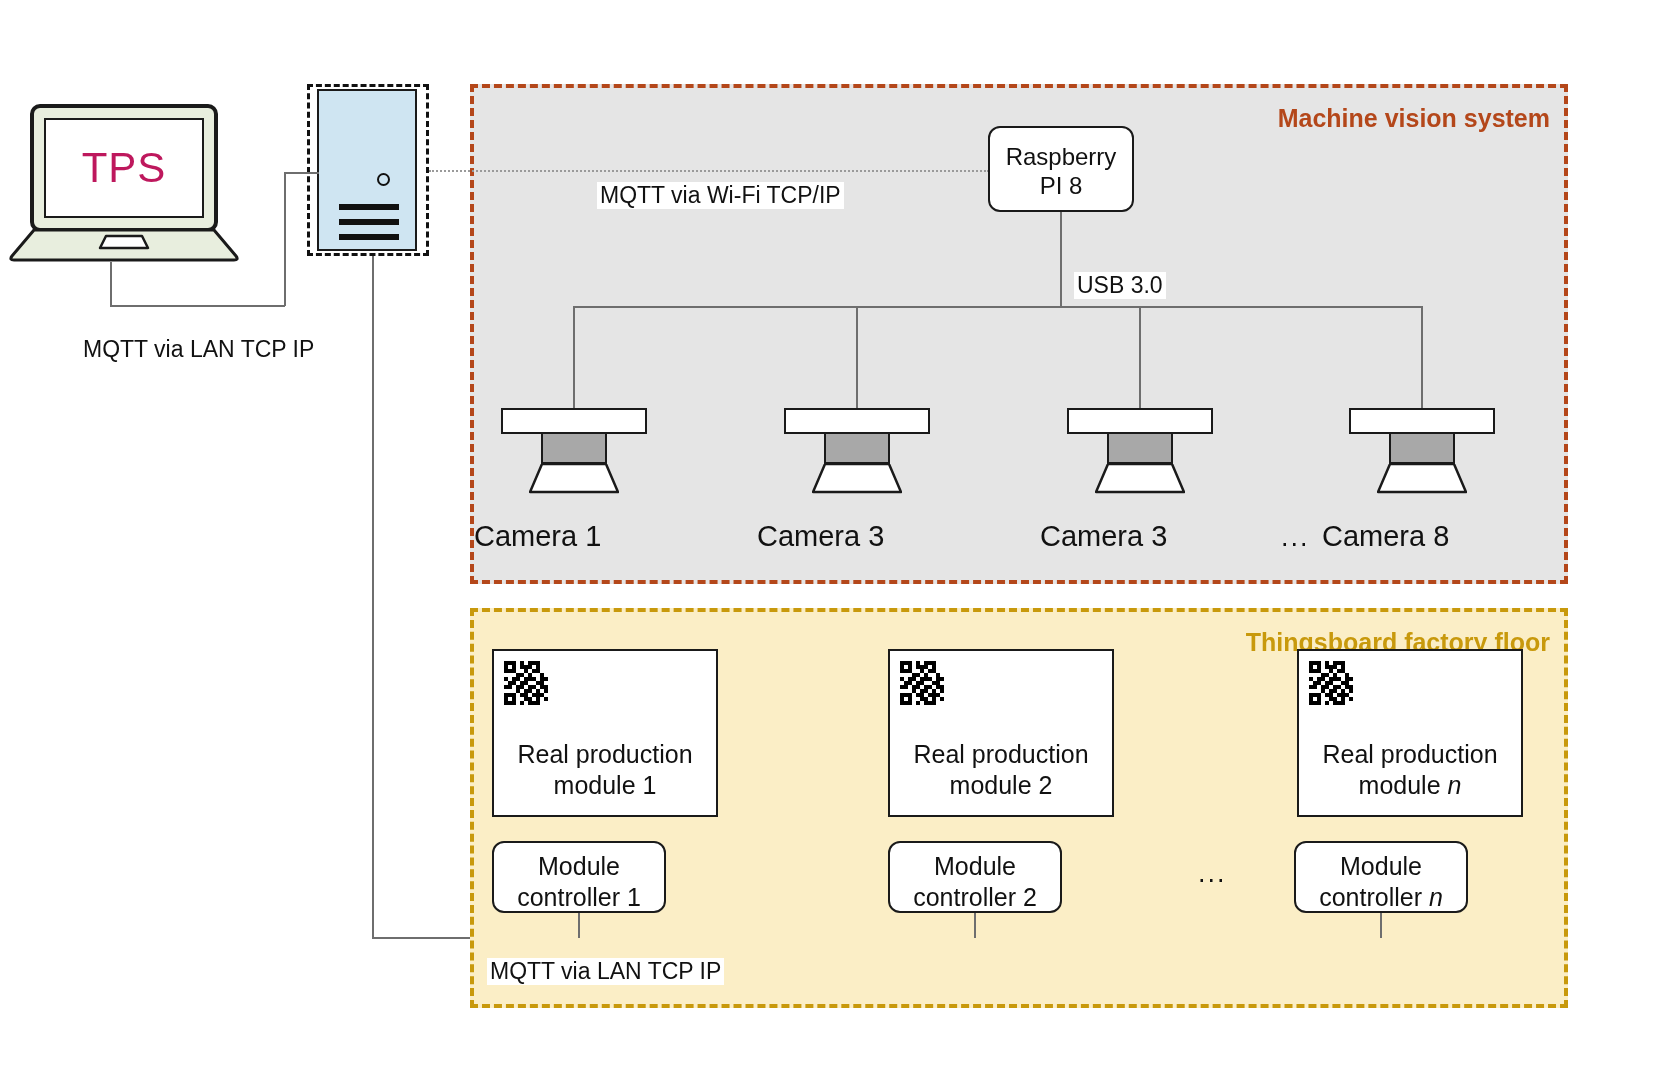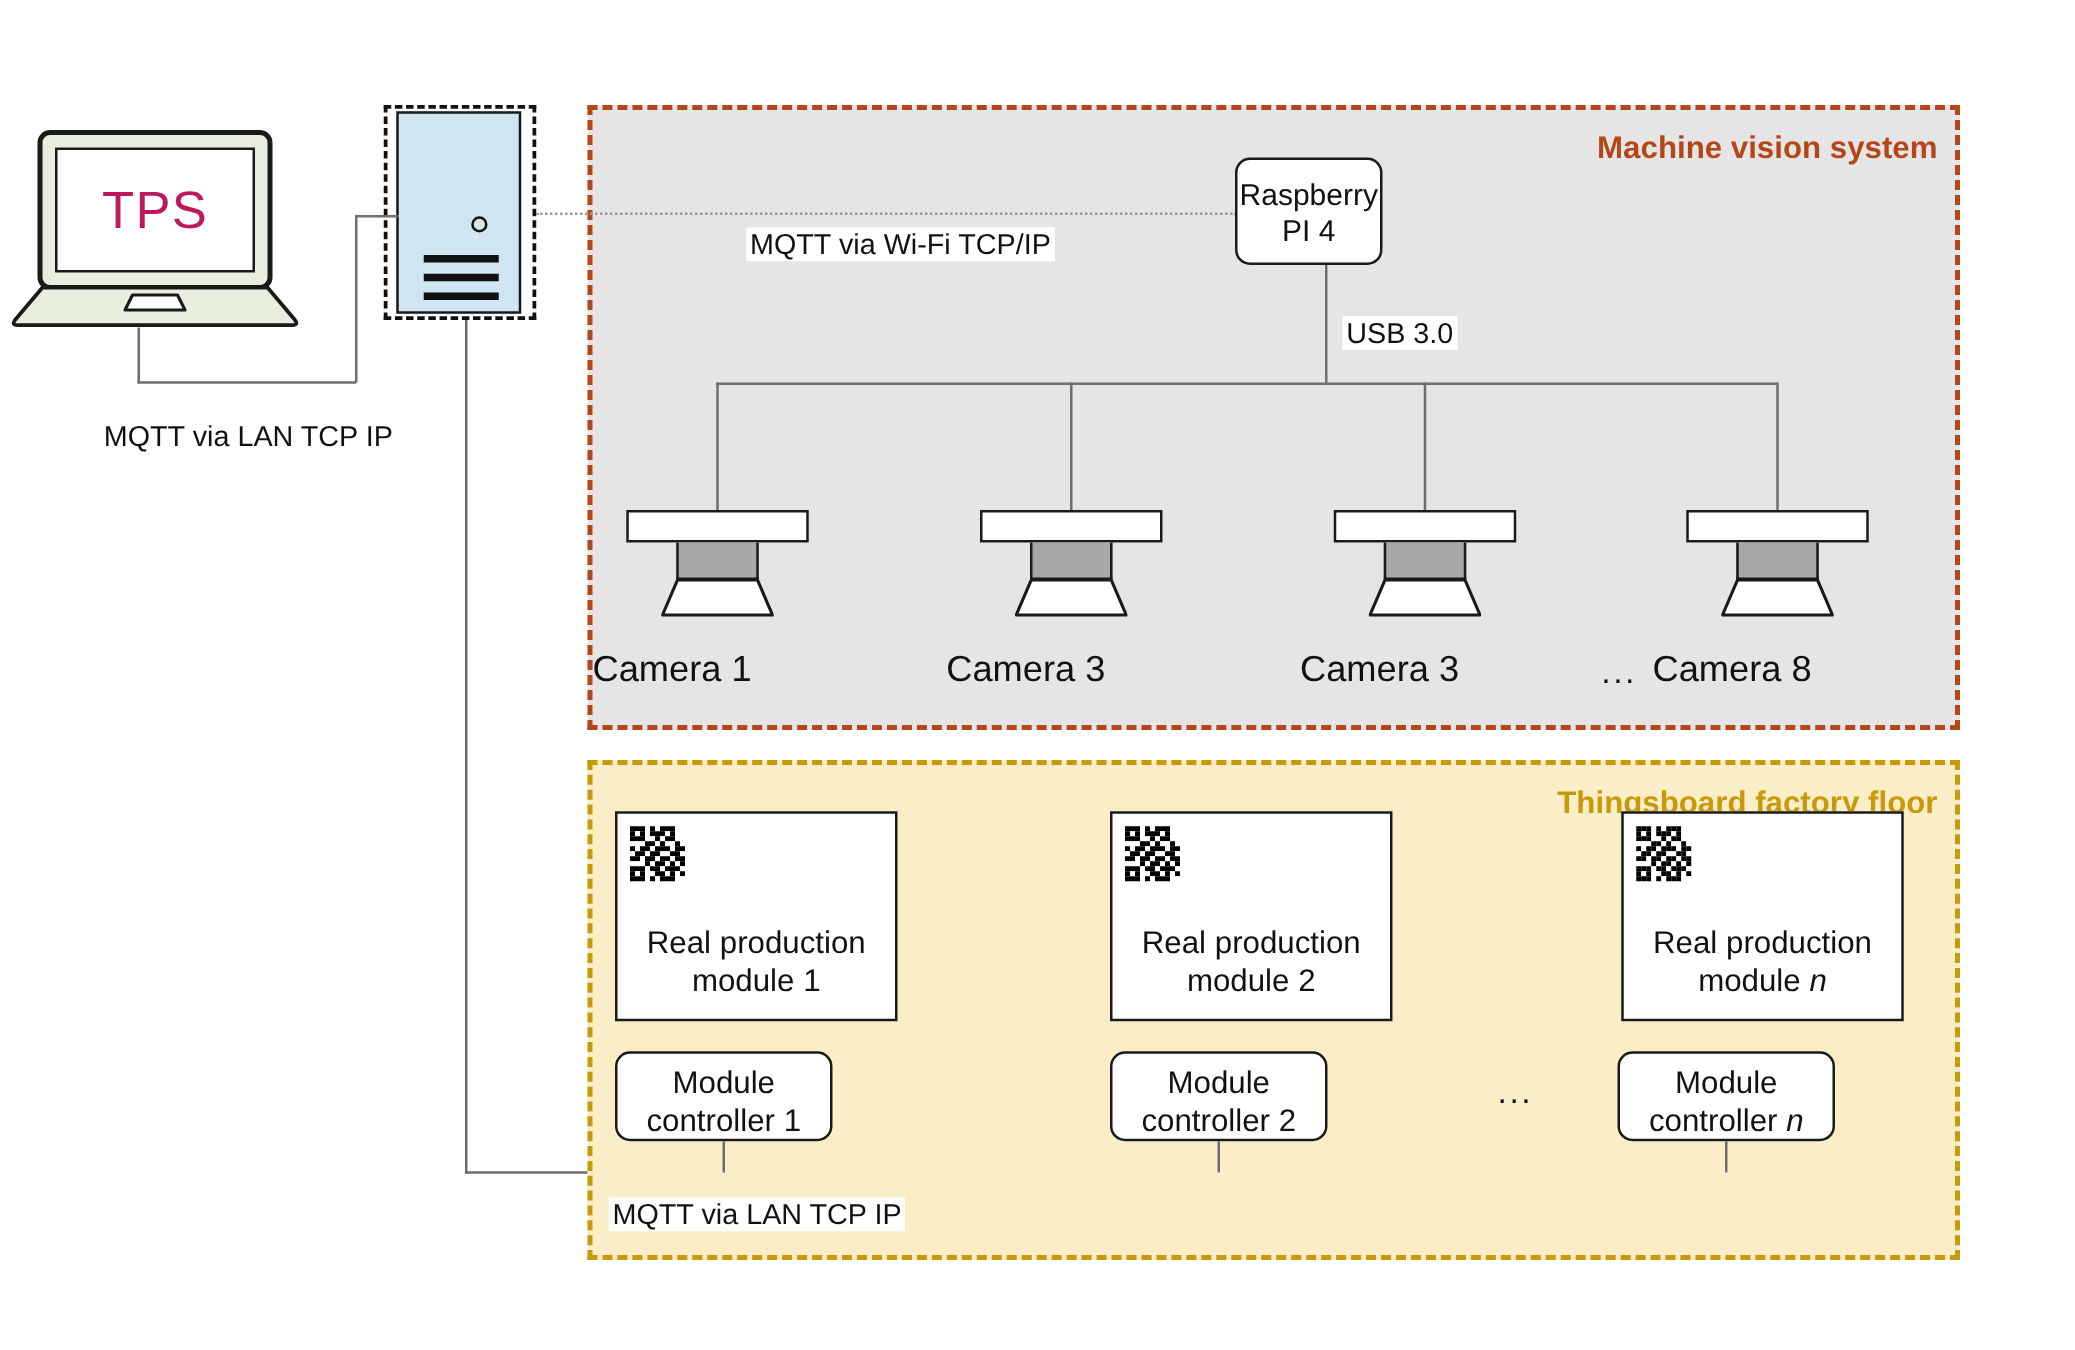--- a/index.html
+++ b/index.html
@@ -264,27 +264,27 @@
   <div class="ln ln-v" style="left:372px; top:256px; height:683px;"></div>
   <div class="ln ln-h" style="left:372px; top:937px; width:1010px;"></div>
 
   <div class="panel panel-mv">
     <div class="panel-title title-mv">Machine vision system</div>
   </div>
 
   <div class="ln-dot" style="left:429px; top:170px; width:560px;"></div>
   <div class="edge-label" style="left:597px; top:182px;">MQTT via Wi-Fi TCP/IP</div>
 
-  <div class="box rounded box-lines" style="left:988px; top:126px; width:118px; height:86px; padding-top:14px;">
+  <div class="box rounded box-lines" style="left:988px; top:126px; width:146px; height:86px; padding-top:14px;">
     <div>Raspberry</div>
-    <div>PI 4</div>
+    <div>PI 8</div>
   </div>
 
   <div class="ln ln-v" style="left:1060px; top:212px; height:95px;"></div>
-  <div class="edge-label" style="left:1074px; top:253px;">USB 3.0</div>
+  <div class="edge-label" style="left:1074px; top:272px;">USB 3.0</div>
   <div class="ln ln-h" style="left:573px; top:306px; width:849px;"></div>
 
   <div class="ln ln-v" style="left:573px; top:306px; height:102px;"></div>
   <div class="ln ln-v" style="left:856px; top:306px; height:102px;"></div>
   <div class="ln ln-v" style="left:1139px; top:306px; height:102px;"></div>
   <div class="ln ln-v" style="left:1421px; top:306px; height:102px;"></div>
 
   <div class="camera" style="left:501px; top:408px;">
     <div class="cam-top"></div>
     <div class="cam-band"></div>

